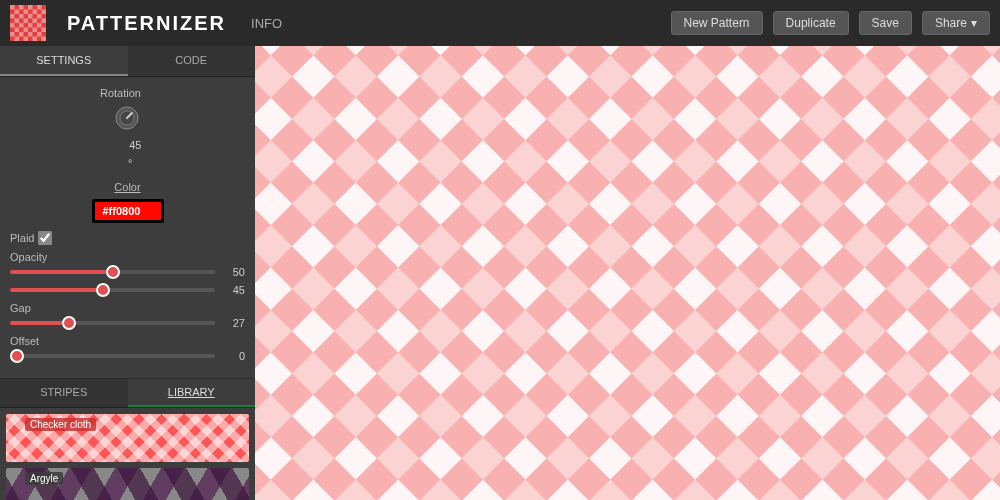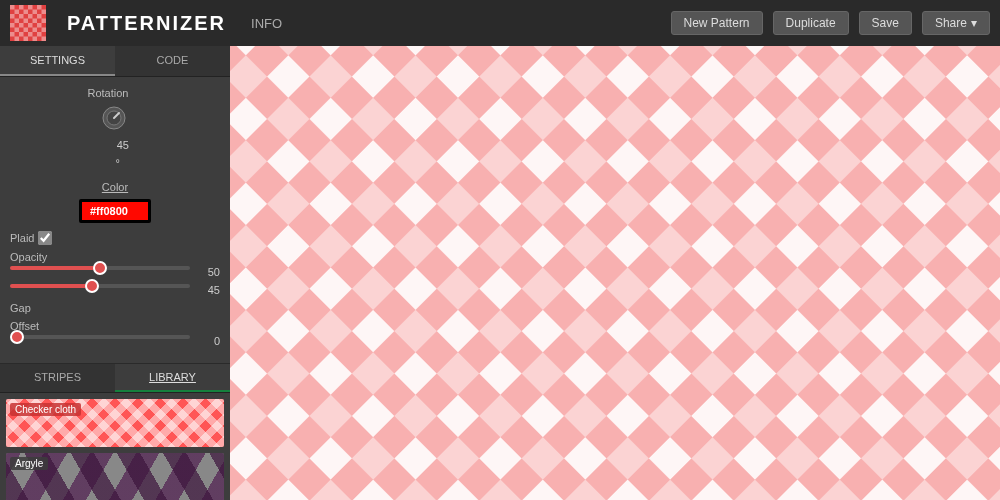--- a/index.html
+++ b/index.html
@@ -52,21 +52,21 @@
     }
 
     
     #main {
       display: flex;
       height: 454px;
     }
 
     
     #sidebar {
-      width: 230px;
+      width: 255px;
       background: #3d3d3d;
       display: flex;
       flex-direction: column;
       flex-shrink: 0;
     }
 
     
     #settings-tabs {
       display: flex;
       background: #333;
@@ -155,21 +155,21 @@
     .slider-row {
       margin-bottom: 6px;
     }
     .slider-row-label {
       font-size: 11px;
       color: #bbb;
       margin-bottom: 3px;
     }
     .slider-container {
       display: flex;
-      align-items: flex-start;
+      align-items: center;
       gap: 6px;
     }
     input[type=range] {
       flex: 1;
       height: 4px;
       -webkit-appearance: none;
       background: linear-gradient(to right, #e05050 0%, #e05050 50%, #555 50%, #555 100%);
       border-radius: 2px;
       outline: none;
     }
@@ -238,21 +238,21 @@
     .library-item {
       margin-bottom: 6px;
       border-radius: 2px;
       overflow: hidden;
       cursor: pointer;
       position: relative;
     }
     .library-item-label {
       position: absolute;
       top: 4px;
-      left: 4px;
+      left: 19px;
       background: rgba(200,50,50,0.85);
       color: #fff;
       font-size: 10px;
       padding: 1px 5px;
       border-radius: 2px;
       z-index: 2;
     }
     .library-item-label.argyle {
       background: rgba(60,60,60,0.85);
     }
@@ -390,20 +390,24 @@
 
       <div class="slider-row">
         <div class="slider-container">
           <input type="range" id="width-slider" min="0" max="100" value="45" style="background: linear-gradient(to right, rgb(224, 80, 80) 0%, rgb(224, 80, 80) 45%, rgb(85, 85, 85) 45%, rgb(85, 85, 85) 100%);">
           <span class="slider-value">45</span>
         </div>
       </div>
 
       <div class="slider-row">
         <div class="slider-row-label">Gap</div>
+        <div class="slider-container">
+          <input type="range" id="gap-slider" min="0" max="100" value="27" style="background: linear-gradient(to right, rgb(224, 80, 80) 0%, rgb(224, 80, 80) 27%, rgb(85, 85, 85) 27%, rgb(85, 85, 85) 100%);">
+          <span class="slider-value">27</span>
+        </div>
       </div>
 
       <div class="slider-row">
         <div class="slider-row-label">Offset</div>
         <div class="slider-container">
           <input type="range" id="offset-slider" min="0" max="100" value="0" style="background: linear-gradient(to right, rgb(224, 80, 80) 0%, rgb(224, 80, 80) 0%, rgb(85, 85, 85) 0%, rgb(85, 85, 85) 100%);">
           <span class="slider-value">0</span>
         </div>
       </div>
 

